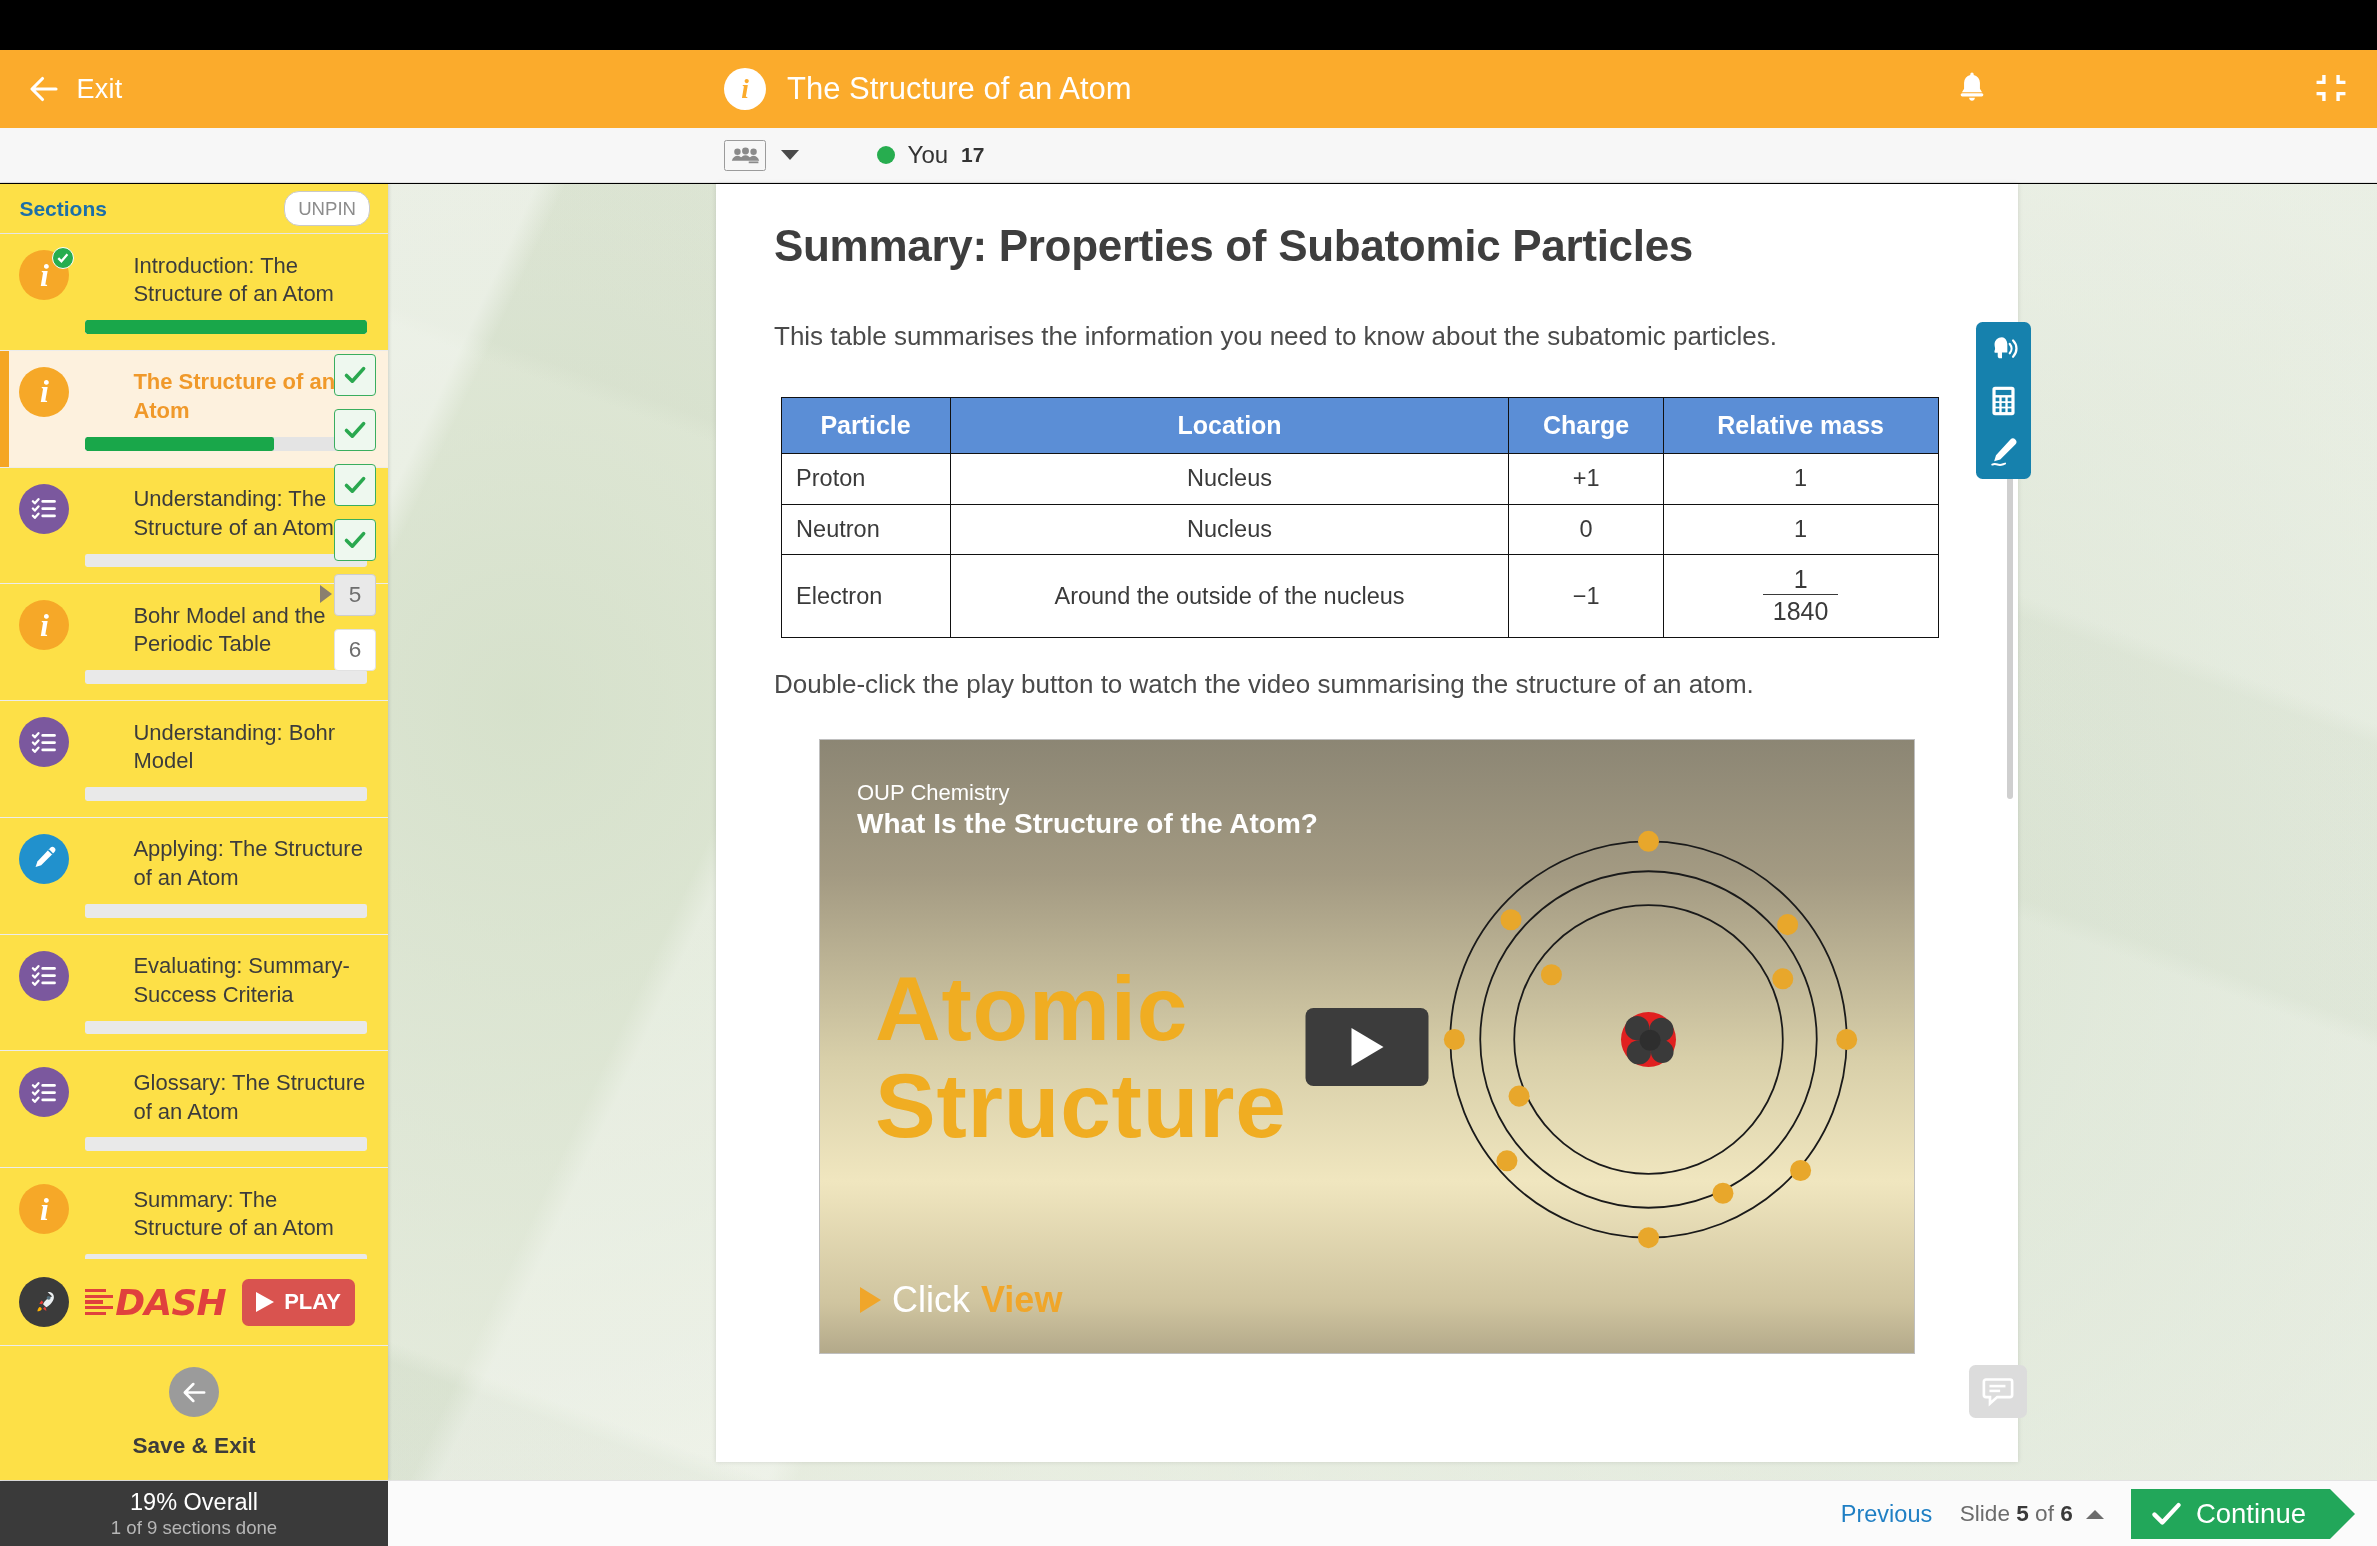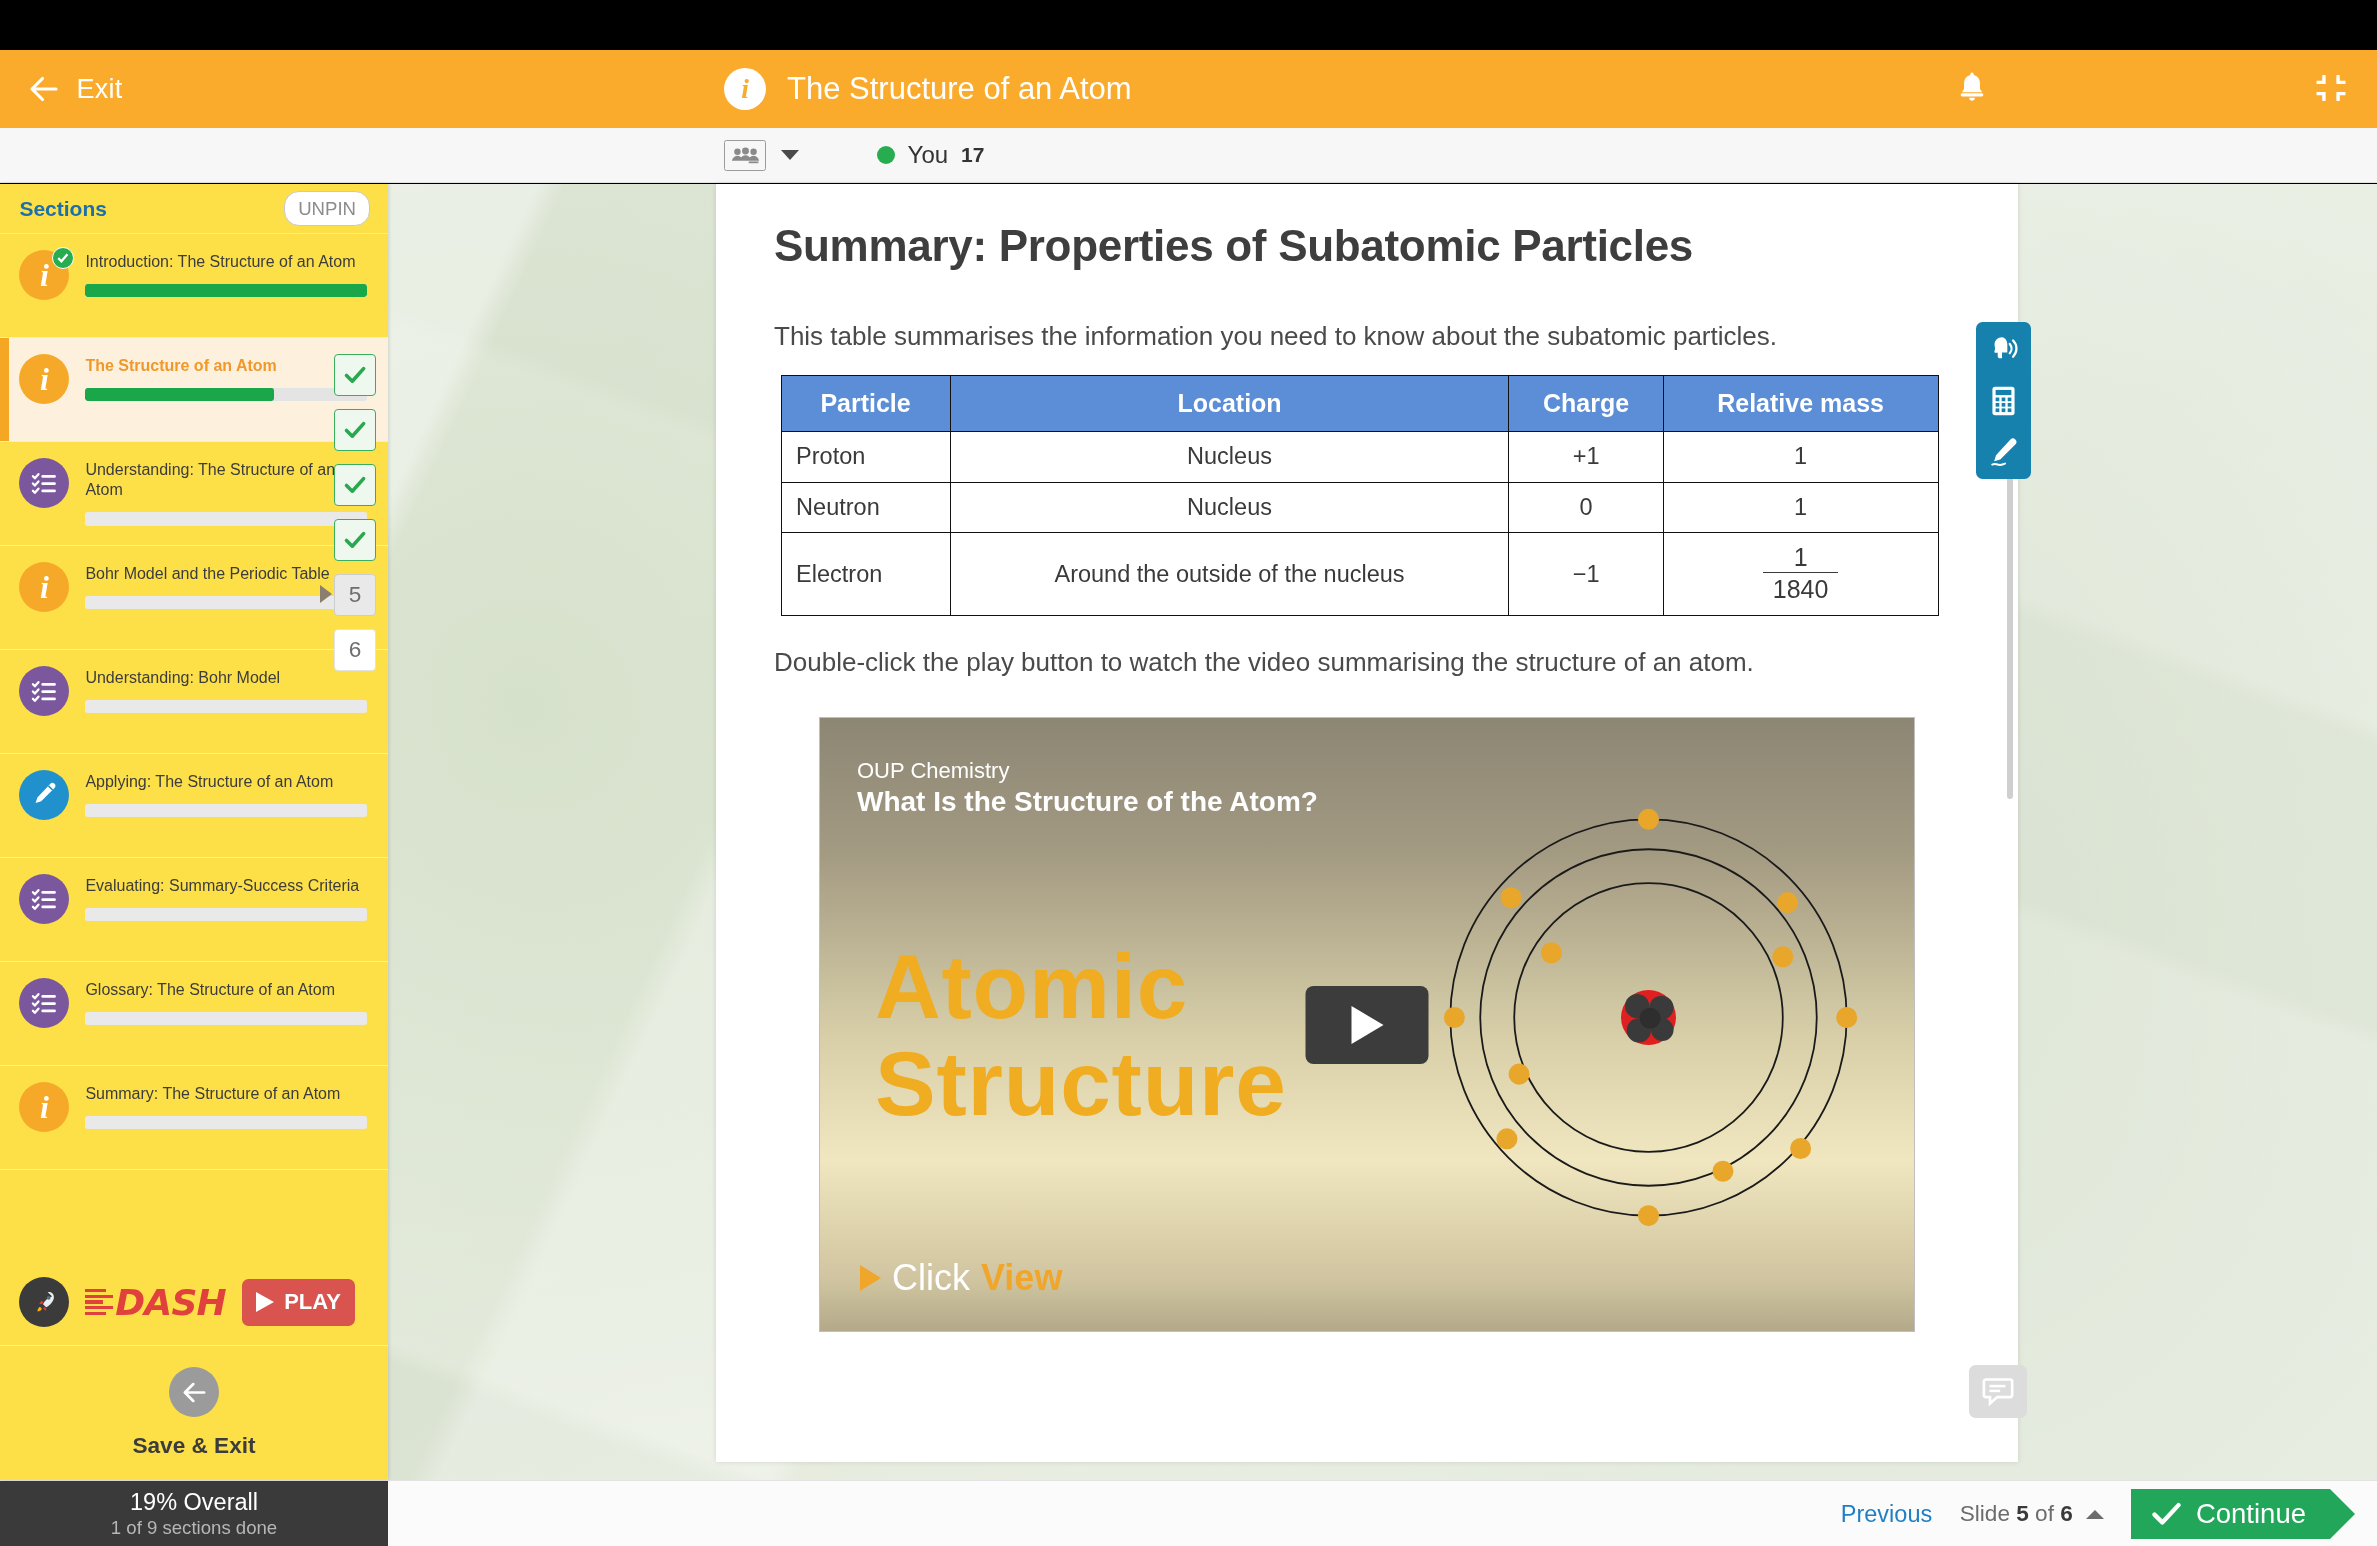--- a/index.html
+++ b/index.html
@@ -99,21 +99,21 @@
     font-size:32px; font-family:"Liberation Serif", serif; }
   .ico-list { background:#7b589e; }
   .ico-pencil { background:#2191cd; }
   .ico-rocket { background:#3b3b3b; }
   .ico-back { background:#9b9b9b; }
   .done-badge {
     position:absolute; right:-4.9px; top:-3.2px; width:22.6px; height:22.6px; border-radius:50%;
     background:#27ad4f; border:1.6px solid #fff; display:flex; align-items:center; justify-content:center;
   }
   .sec-body { flex:1; padding-top:1.6px; }
-  .sec-title { font-size:16px; line-height:1.3; color:#3c3c3c; }
+  .sec-title { font-size:22px; line-height:1.3; color:#3c3c3c;margin-left:48px; }
   .sec-row.active .sec-title { color:#f0992a; font-weight:bold; }
   .sec-bar { margin-top:11.3px; height:13.7px; border-radius:2.4px; background:#e4e4e4; width:100%; overflow:hidden; }
   .sec-bar > i { display:block; height:100%; background:#19a74a; border-radius:2.4px; }
   .sec-bar.ghost { background:#e9e9e9; }
 
   
   .dash-row { display:flex; align-items:center; gap:16px; padding:18px 19.4px; border-bottom:0.8px solid #ececec; cursor:pointer; }
   .dash-logo { display:flex; align-items:center; }
   .dash-word {
     font-family:"DejaVu Sans", sans-serif; font-style:italic; font-weight:bold;
@@ -150,21 +150,21 @@
   .slide-card {
     position:absolute; top:184px; left:716px; width:1302px; height:1278px;
     background:#fff; z-index:15; overflow:hidden;
     box-shadow:0 0 4.9px rgba(0,0,0,.12);
   }
   .slide-inner { padding:37px 58px 0 58px; }
   .slide-h1 {
     font-size:44px; font-weight:bold; color:#3e3e3e; letter-spacing:-0.3px; margin-bottom:50px;
     font-family:"Liberation Sans", sans-serif;
   }
-  .slide-p { font-size:26px; color:#4a4a4a; margin-bottom:23px; }
+  .slide-p { font-size:26px; color:#4a4a4a; margin-bottom:45px; }
   .slide-p2 { font-size:26px; color:#4a4a4a; margin:31px 0 39px; }
 
   
   table.particles { border-collapse:collapse; width:1158px; margin-left:6.5px; }
   table.particles th {
     background:#5b8ed6; color:#fff; font-size:25px; font-weight:bold;
     border:1.6px solid #111; padding:13px 8px; text-align:center;
   }
   table.particles td {
     border:1.6px solid #111; font-size:23.5px; color:#3a3a3a; padding:11.3px 11.3px; text-align:center;

